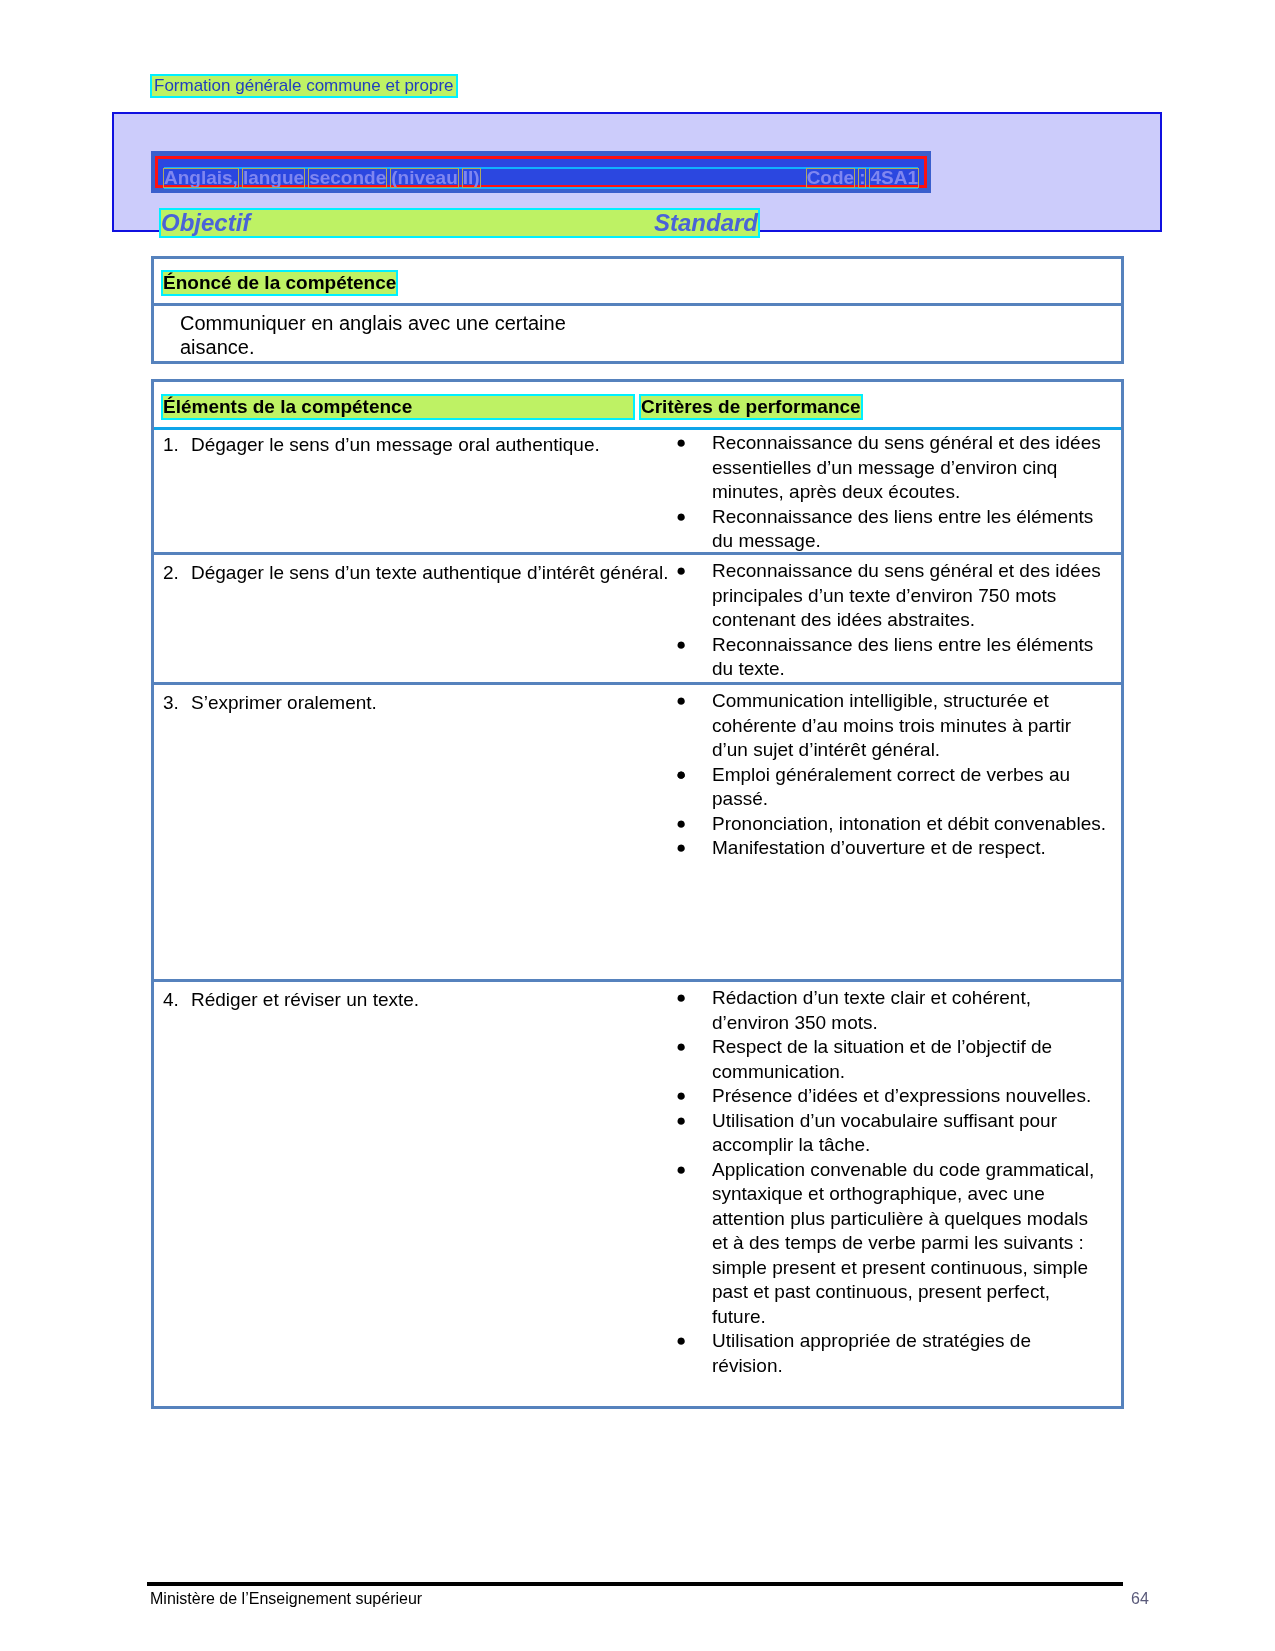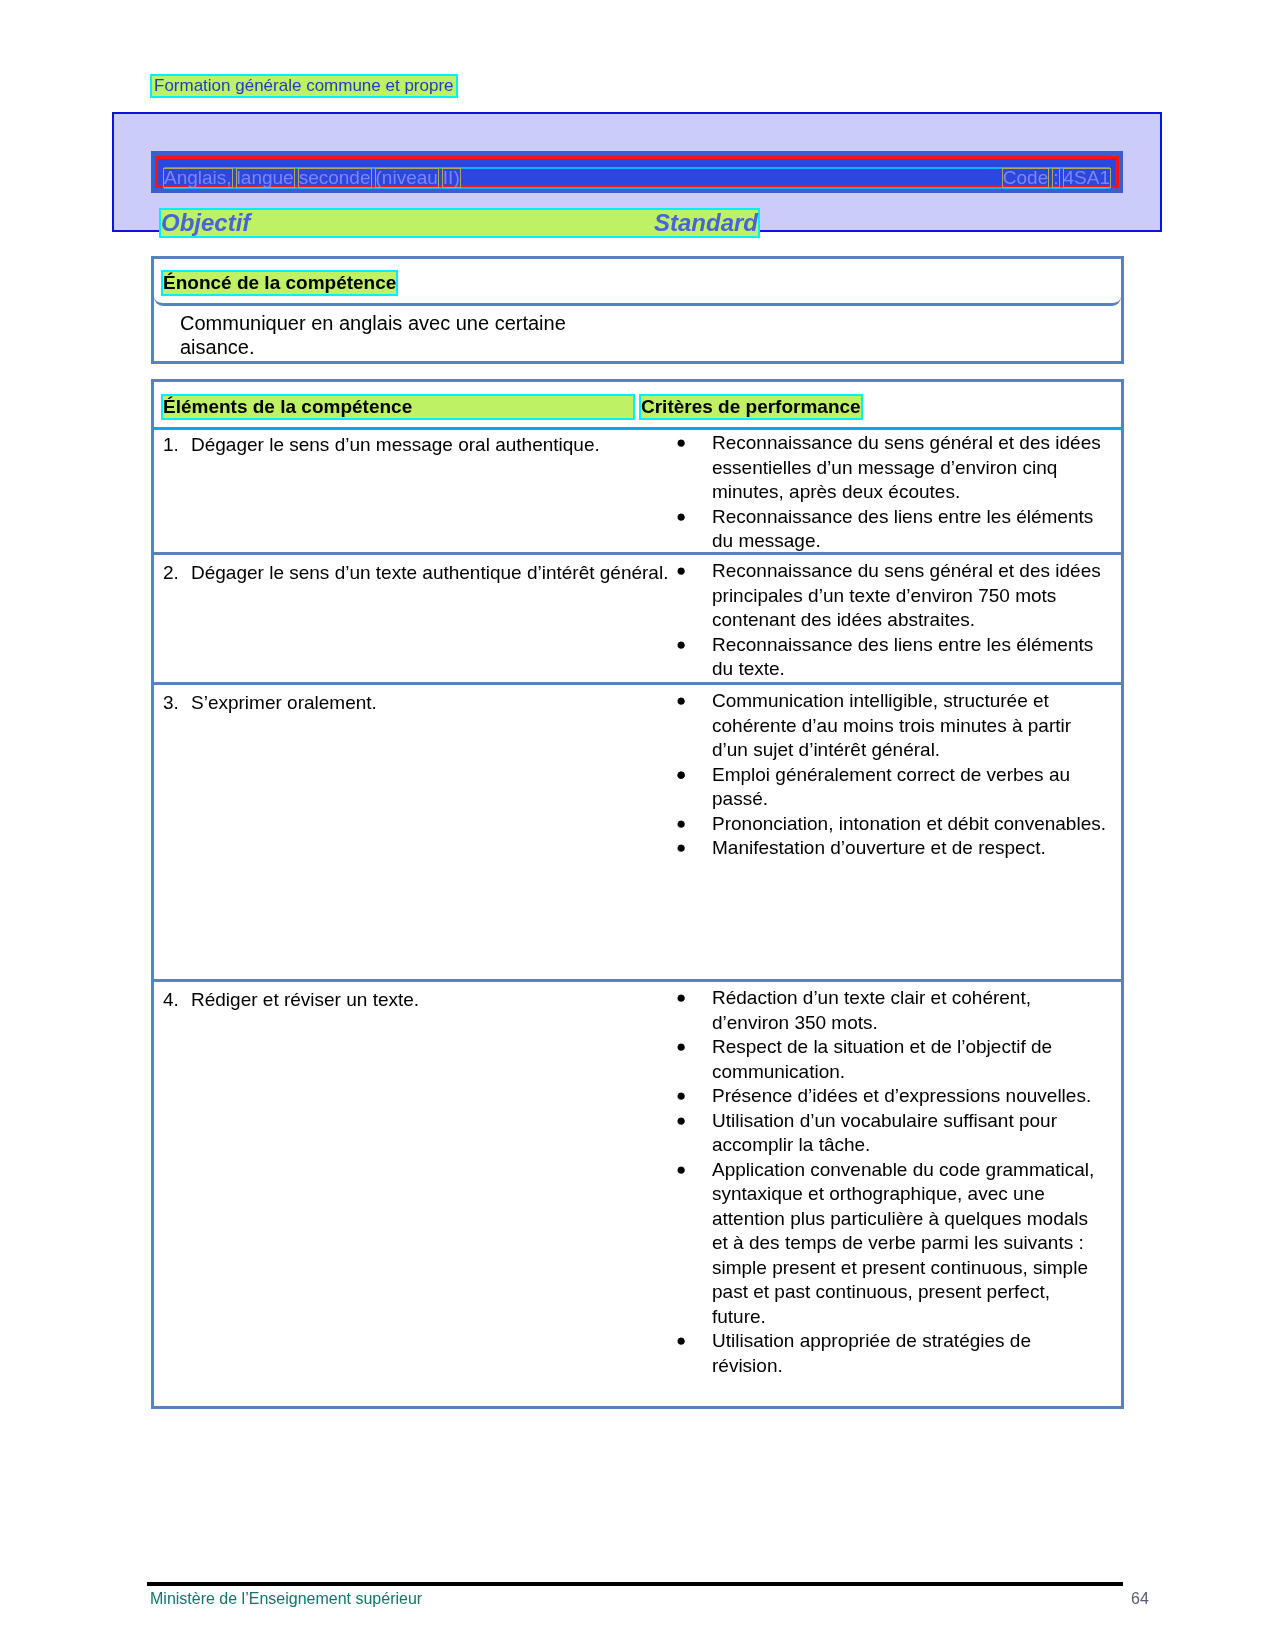--- a/index.html
+++ b/index.html
@@ -8,54 +8,54 @@
     .abs { position: absolute; }
 
     
     .hl { background: #bef264; outline: 2px solid #00f0ff; }
 
     #top-caption { left: 152px; top: 76px; font-size: 17px; color: #1f3fbf; line-height: 20px; padding: 0 2px; }
 
     #title-region { left: 112px; top: 112px; width: 1050px; height: 120px;
       background: #ccccfb; border: 2px solid #1010e0; box-sizing: border-box; }
 
-    #title-bar { left: 151px; top: 151px; width: 972px; height: 42px; background: #3a5fcd; box-sizing: border-box; }
+    #title-bar { left: 151px; top: 151px; width: 780px; height: 42px; background: #3a5fcd; box-sizing: border-box; font-weight: bold; }
     #title-bar-inner { position: absolute; left: 4px; top: 5px; right: 4px; bottom: 5px;
       border: 3px solid #ff1010; background: #2b47e0; box-sizing: border-box; }
     #title-text-row { position: absolute; left: 6px; right: 6px; top: 8px; height: 18px;
       border-top: 2px solid #10b0ff; border-bottom: 2px solid #10b0ff;
       display: flex; justify-content: space-between; align-items: center; }
     .title-word { color: #7f86f0; font-size: 19px; line-height: 18px; outline: 1px solid #b0a860; margin-right: 5px; }
     #title-left, #title-right { display: flex; align-items: center; }
 
     #col-headings { left: 161px; top: 210px; width: 597px; height: 26px; }
     .col-heading { position: absolute; top: 0; font-size: 24px; font-weight: bold; font-style: italic; color: #4a63d8; line-height: 26px; }
 
     .box { position: absolute; border: 3px solid #5682bd; box-sizing: border-box; background: #fff; }
     #enonce-box { left: 151px; top: 256px; width: 973px; height: 108px; }
-    #enonce-head { position: absolute; left: 0; right: 0; top: 0; height: 44px; border-bottom: 3px solid #5682bd; border-radius: 9px; }
+    #enonce-head { position: absolute; left: 0; right: 0; top: 0; height: 44px; border-bottom: 3px solid #5682bd; }
     #enonce-head span { position: absolute; left: 9px; top: 13px; font-weight: bold; font-size: 19px; line-height: 22px; }
     #enonce-body { position: absolute; left: 9px; top: 52px; width: 400px; font-size: 20px; line-height: 24px; margin-left: 17px; }
 
     #elements-box { left: 151px; top: 379px; width: 973px; height: 1030px; }
     #el-head { position: absolute; left: 0; right: 0; top: 0; height: 45px; border-bottom: 3px solid #0ea5e9; }
     #el-head .h1 { position: absolute; left: 9px; top: 14px; font-weight: bold; font-size: 19px; line-height: 22px; width: 470px; }
     #el-head .h2 { position: absolute; left: 487px; top: 14px; font-weight: bold; font-size: 19px; line-height: 22px; }
 
     .row { position: absolute; left: 0; right: 0; border-bottom: 3px solid #5682bd; box-sizing: border-box; }
     .row:last-child { border-bottom: none; }
     .row-left { position: absolute; left: 9px; top: 6px; width: 520px; font-size: 19px; line-height: 24px; }
     .row-left .num { position: absolute; left: 0; top: 0; width: 26px; }
     .row-left .txt { margin-left: 28px; display: block; }
     .row-right { position: absolute; left: 522px; top: 4px; width: 430px; }
     .crit { position: relative; padding-left: 36px; font-size: 19px; line-height: 24.5px; }
     .bullet { position: absolute; left: 0; top: 0; width: 10px; text-align: center; font-size: 17px; }
 
     #footer-rule { left: 147px; top: 1582px; width: 976px; height: 4px; background: #000; }
-    #footer-left { left: 150px; top: 1590px; font-size: 16px; color: #0f766e; line-height: 18px; }
+    #footer-left { left: 150px; top: 1590px; font-size: 16px; color: #000000; line-height: 18px; }
     #footer-right { left: 1095px; top: 1590px; font-size: 16px; color: #5a5a7a; line-height: 18px; margin-left: 36px; }
   </style>
 </head>
 <body>
 
 <div id="top-caption" class="abs hl">Formation générale commune et propre</div>
 
 <div id="title-region" class="abs"></div>
 <div id="title-bar" class="abs">
   <div id="title-bar-inner">

